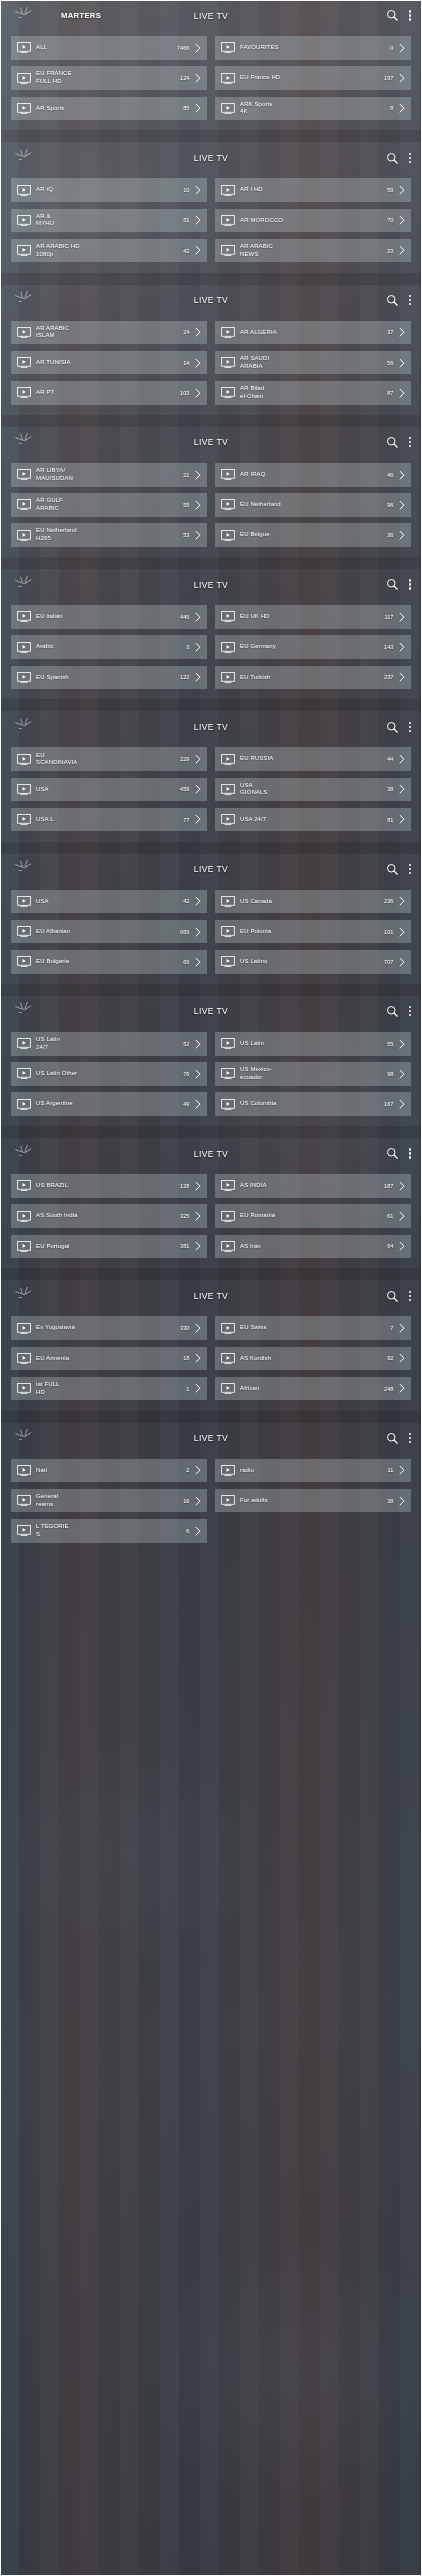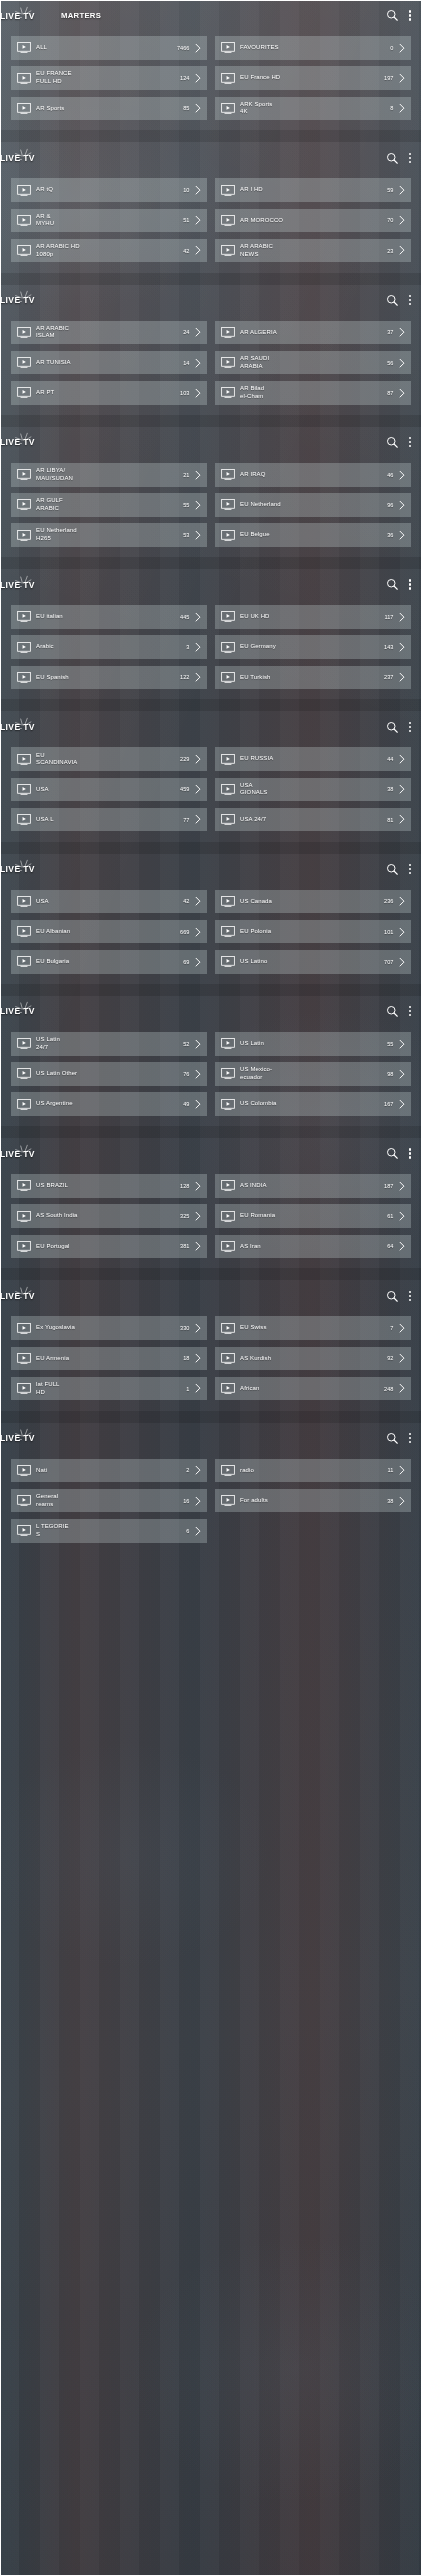--- a/index.html
+++ b/index.html
@@ -85,24 +85,24 @@
     font-weight: bold;
     letter-spacing: 0.3px;
     white-space: nowrap;
     margin-left: -4.4px;
     text-shadow: 0 0.7px 1.5px rgba(0,0,0,.5);
   }
 
   .title {
     position: absolute;
     left: 0; right: 0;
-    text-align: left;
+    text-align: center;
     color: #ffffff;
     font-size: 8.5px;
-    font-weight: bold;
+    font-weight: normal;
     letter-spacing: 0.4px;
     pointer-events: none;
     text-shadow: 0 0.7px 1.5px rgba(0,0,0,.55);
   }
 
   .topbar-actions {
     margin-left: auto;
     display: flex;
     align-items: center;
     gap: 10.3px;

